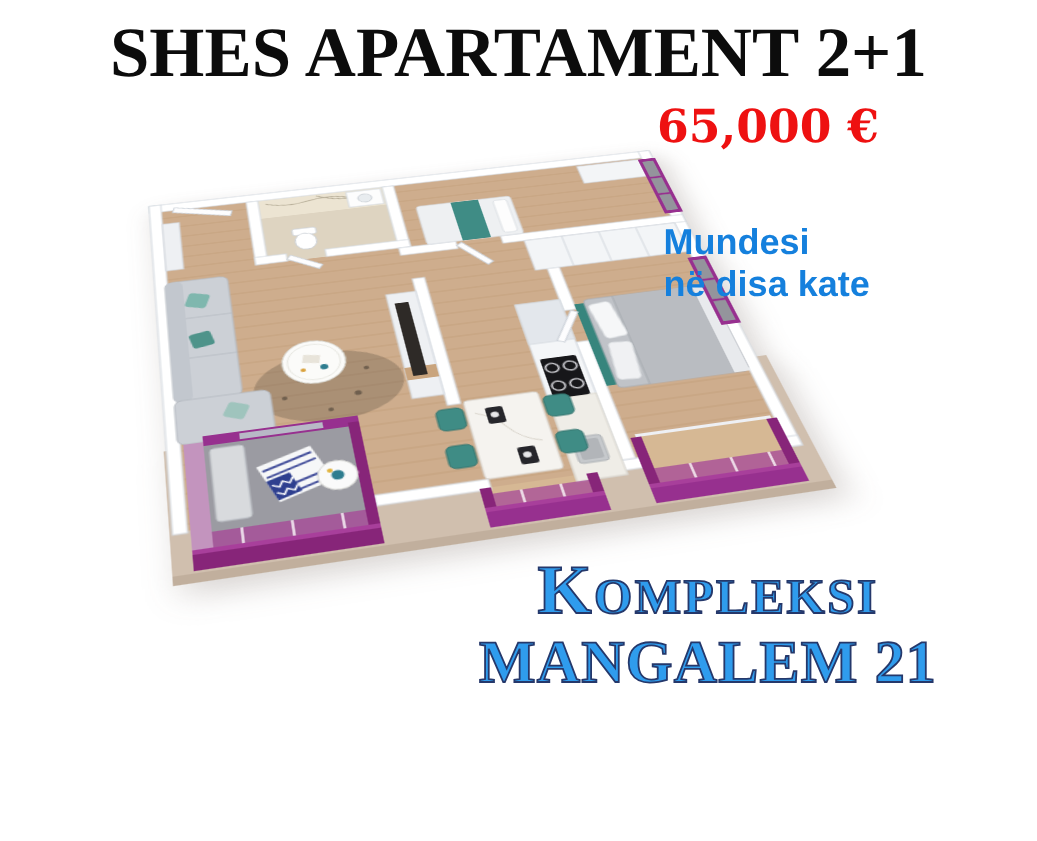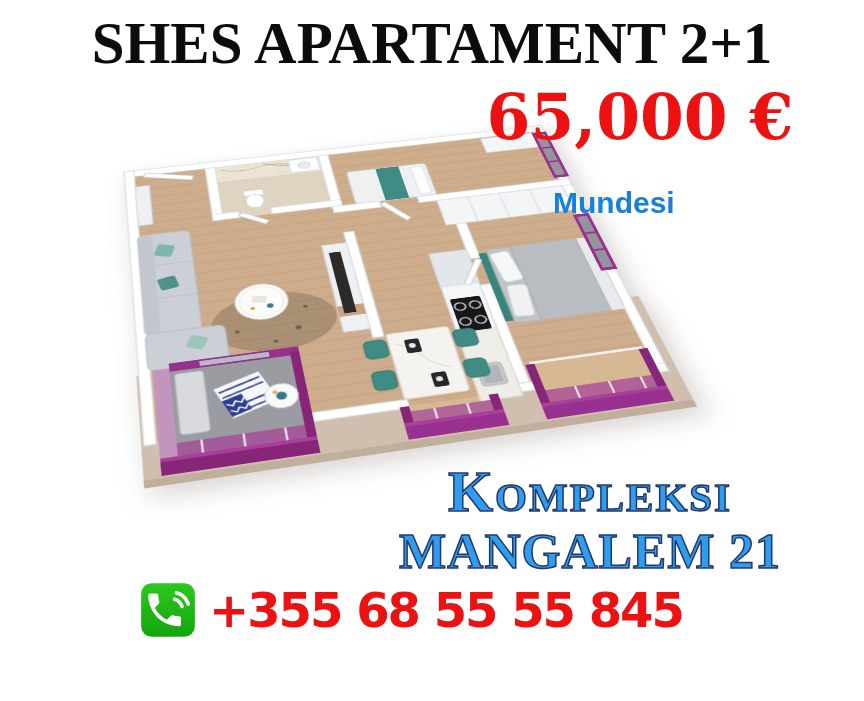--- a/index.html
+++ b/index.html
@@ -2,21 +2,21 @@
 <html style="--title-color: #0c0c0c; --red: #ee1111; --blue-deep: #1580dd; --blue-light: #2f9ced; --navy: #25386b; --green: #2cc91d; --green-dark: #14a50e; --magenta: #97308f; --magenta-dark: #872579; --pink: #c394be; --tan: #d0bfae; --wood: #cead8d; --teal: #3f8c85; --gray-floor: #9b9ba2;"><head>
 <meta charset="utf-8">
 <style>
   html,body{margin:0;padding:0;background:#ffffff;}
   .page{position:relative;width:864px;height:677px;background:#ffffff;overflow:hidden;
         font-family:"Liberation Sans",sans-serif;}
   .title{position:absolute;top:14px;left:0;width:100%;text-align:center;
          font-family:"Liberation Serif",serif;font-weight:700;font-size:59px;line-height:1;
          letter-spacing:0px;color:var(--title-color);z-index:4;}
   .price{position:absolute;top:86px;left:470px;width:340px;text-align:center;
-         font-family:"DejaVu Serif",serif;font-weight:700;font-size:63px;line-height:1;
+         font-family:"DejaVu Serif",serif;font-weight:700;font-size:38px;line-height:1;
          color:var(--red);z-index:4;}
   .availability{position:absolute;top:186px;left:553px;width:230px;
          font-weight:700;font-size:30px;line-height:1.15;color:var(--blue-deep);z-index:4;}
   .complex{position:absolute;top:462px;left:380px;width:420px;text-align:center;
          font-family:"Liberation Serif",serif;font-weight:700;color:var(--blue-light);
          -webkit-text-stroke:1.5px var(--navy);z-index:4;}
   .complex .l1{font-size:58px;line-height:1.05;font-variant:small-caps;letter-spacing:2px;}
   .complex .l2{font-size:50px;line-height:1.0;letter-spacing:1px;margin-top:3px;}
   .contact{position:absolute;top:582px;left:140px;display:flex;align-items:center;gap:13px;z-index:4;}
   .phone-badge{width:56px;height:56px;display:block;}
@@ -230,40 +230,22 @@
       <g transform="rotate(120 330 212)">
         <rect x="330" y="209" width="38" height="6" fill="#fdfdfe" stroke="#ccd2d9"></rect>
       </g>
     </svg>
   </div>
 
   <div class="price">65,000 €</div>
 
   <div class="availability">
     <div>Mundesi</div>
+    <div>në disa kate</div>
   </div>
 
   <div class="complex">
     <div class="l1">Kompleksi</div>
     <div class="l2">MANGALEM 21</div>
   </div>
 
-  <div class="contact">
-    <svg class="phone-badge" viewBox="0 0 24 24">
-      <defs>
-        <linearGradient id="pg" x1="0" y1="0" x2="0" y2="1">
-          <stop offset="0" style="stop-color:var(--green)"></stop>
-          <stop offset="1" style="stop-color:var(--green-dark)"></stop>
-        </linearGradient>
-      </defs>
-      <rect x="0.5" y="0.5" width="23" height="23" rx="4.5" fill="url(#pg)"></rect>
-      <g transform="translate(1.2,2.6) scale(0.78)">
-        <path fill="#ffffff" d="M6.62 10.79c1.44 2.83 3.76 5.14 6.59 6.59l2.2-2.2c.27-.27.67-.36 1.02-.24 1.12.37 2.33.57 3.57.57.55 0 1 .45 1 1V20c0 .55-.45 1-1 1-9.39 0-17-7.61-17-17 0-.55.45-1 1-1h3.5c.55 0 1 .45 1 1 0 1.25.2 2.45.57 3.57.11.35.03.74-.24 1.02l-2.21 2.2z"></path>
-      </g>
-      <g stroke="#ffffff" stroke-width="1.5" stroke-linecap="round" fill="none">
-        <path d="M14.8 7.4 a4.6 4.6 0 0 1 3.2 3.1"></path>
-        <path d="M15.6 4.6 a7.6 7.6 0 0 1 5.1 4.9"></path>
-      </g>
-    </svg>
-    <span class="phone-number">+355 68 55 55 845</span>
-  </div>
 
 </div>
 
 </body></html>

